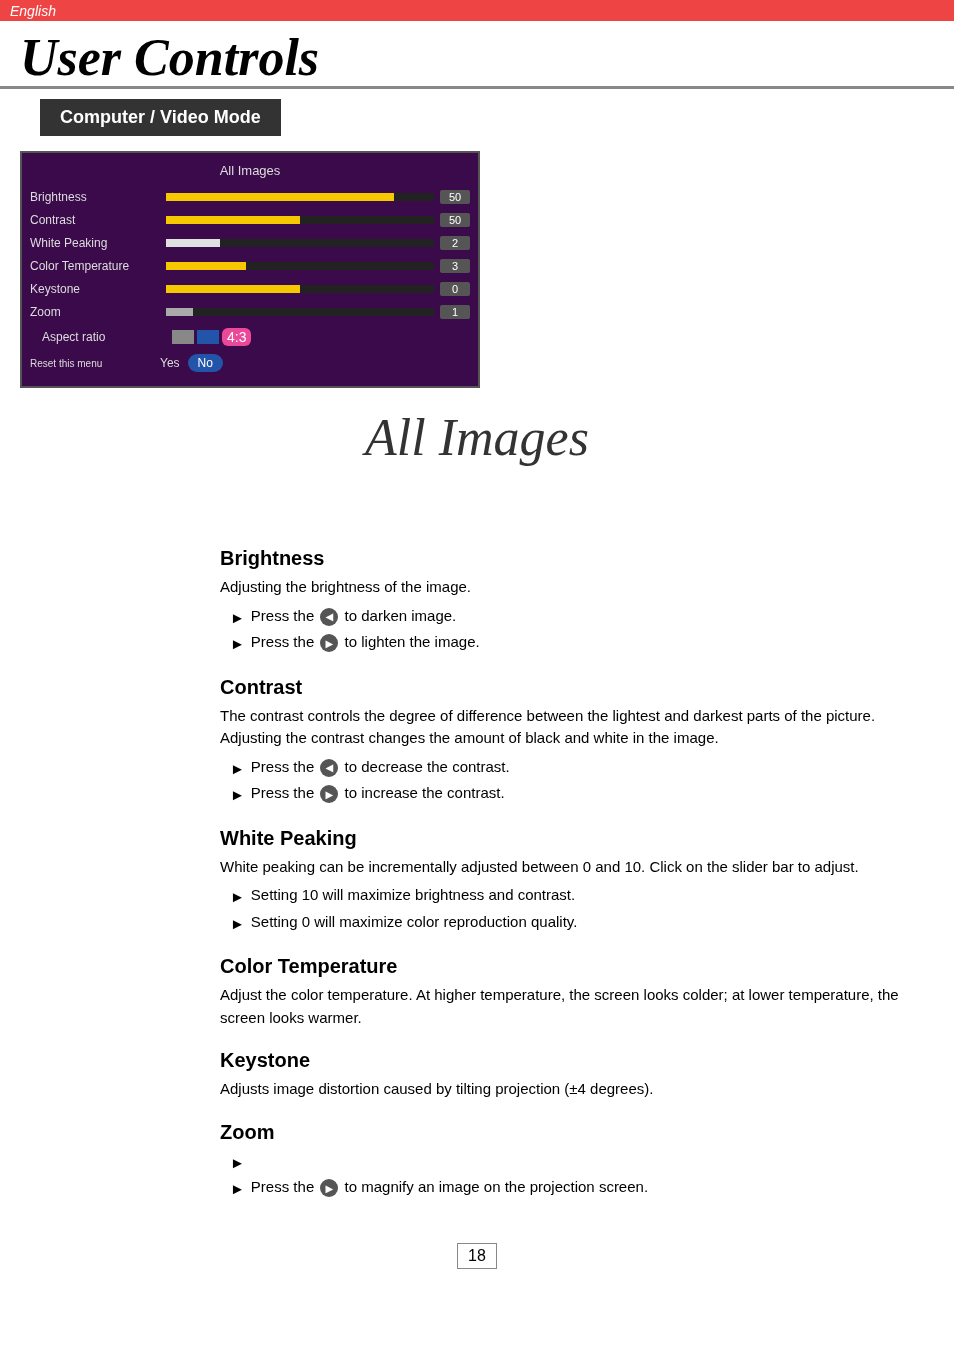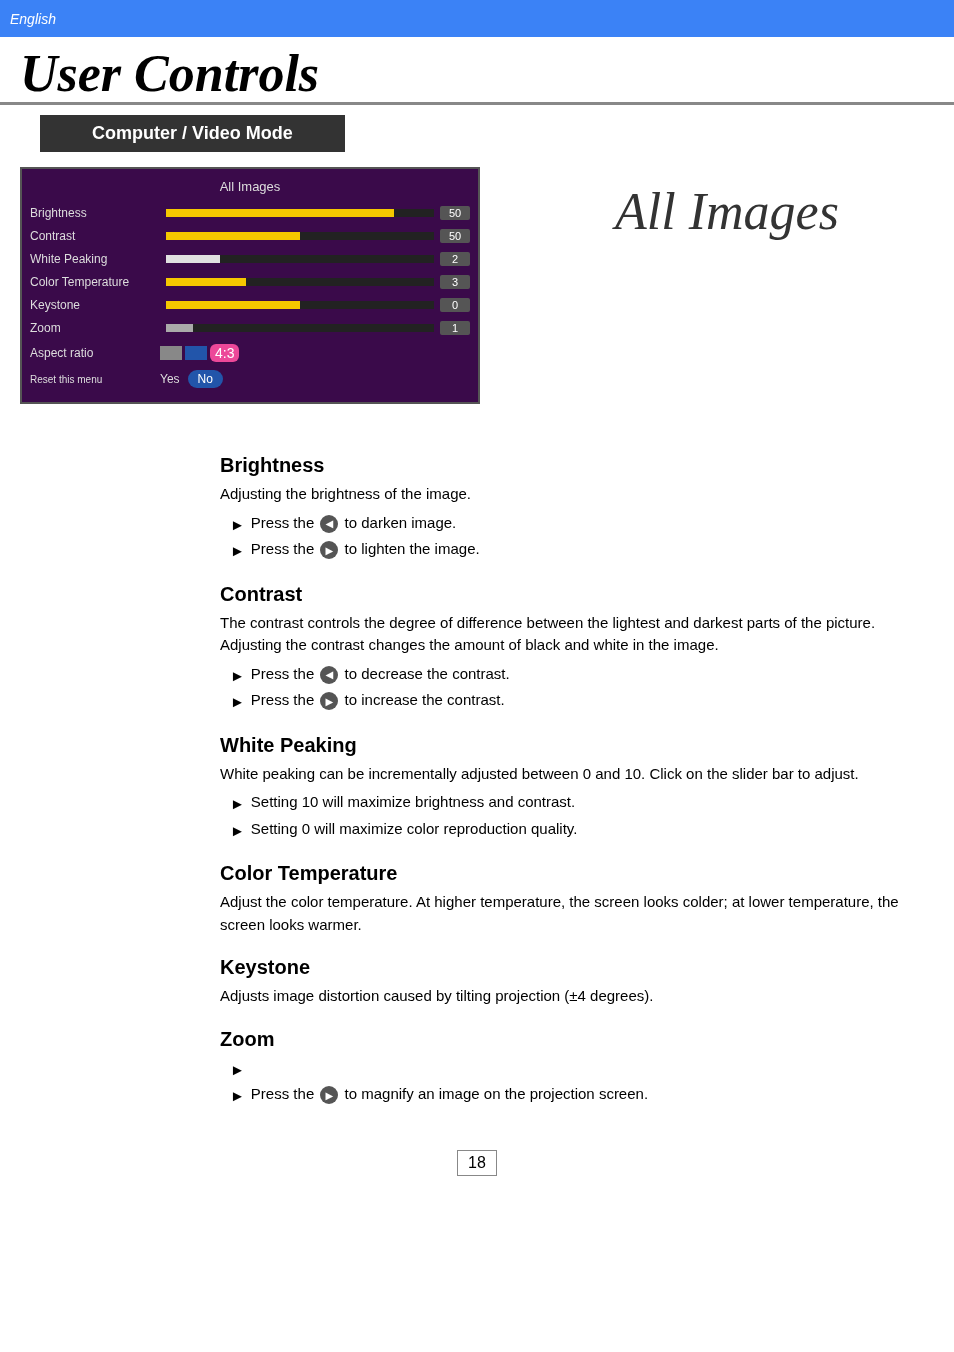--- a/index.html
+++ b/index.html
@@ -8,22 +8,22 @@
       min-height: 1352px;
       background: #fff;
       font-family: Arial, sans-serif;
       font-size: 15px;
       color: #000;
       position: relative;
     }
 
     
     .header-bar {
-      background: #3b82f6;
-      padding: 10px 10px;
+      background: #ef4444;
+      padding: 2px 10px;
     }
     .header-bar .english-label {
       color: #fff;
       font-style: italic;
       font-size: 14px;
     }
     .title-section {
       padding: 8px 20px 0 20px;
       border-bottom: 3px solid #888;
       margin-bottom: 0;
@@ -34,30 +34,30 @@
       font-style: italic;
       font-family: 'Times New Roman', serif;
       line-height: 1.1;
     }
 
     
     .mode-bar {
       background: #333;
       display: inline-block;
       margin: 10px 20px;
-      padding: 8px 52px;
+      padding: 8px 20px;
       color: #fff;
       font-size: 18px;
       font-weight: bold;
     }
 
     
     .main-layout {
       display: flex;
-      flex-direction: row;
+      flex-direction: column;
       padding: 0 0 20px 0;
     }
 
     
     .left-panel {
       width: 500px;
       flex-shrink: 0;
       padding-left: 20px;
     }
 
@@ -115,21 +115,21 @@
       padding: 1px 6px;
       min-width: 30px;
       text-align: center;
       border-radius: 2px;
     }
 
     
     .aspect-row {
       display: flex;
       align-items: center;
-      padding: 4px 8px;
+      padding: 4px 20px;
     }
     .aspect-row .menu-row-label {
       color: #ddd;
       font-size: 12px;
       width: 130px;
     }
     .aspect-btn {
       background: #888;
       border: none;
       height: 14px;

